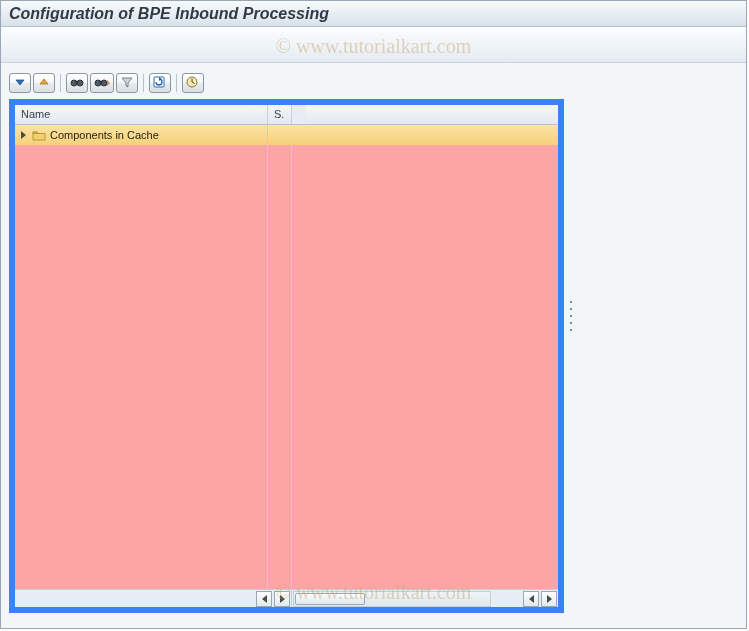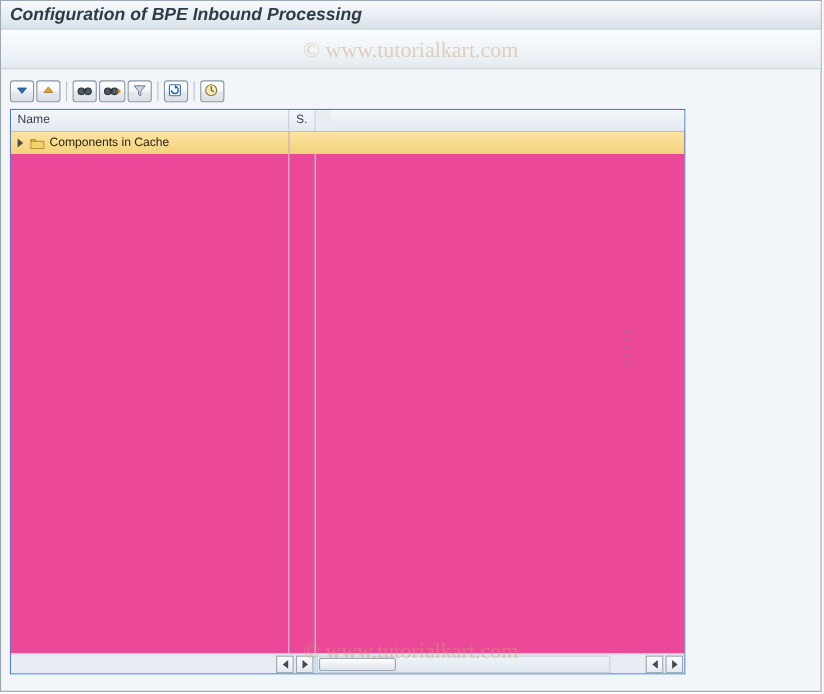--- a/index.html
+++ b/index.html
@@ -84,22 +84,22 @@
       justify-content: center;
       padding: 0 3px;
       cursor: pointer;
     }
     .tb-sep {
       width: 1px; height: 18px; background: #b8c2cb; margin: 0 3px;
     }
     .icon { display: inline-block; }
     
     .grid-wrap {
-      border: 1px solid #3b82f6;
-      width: 614px;
+      border: 6px solid #3b82f6;
+      width: 555px;
       height: 514px;
       background: #eaf1f8;
       position: relative;
     }
     .grid-headers {
       display: flex;
       height: 20px;
       background: linear-gradient(to bottom,#f4f7fa,#e3e9ef);
       border-bottom: 1px solid #b5c3d0;
       font-size: 11px;
@@ -112,21 +112,21 @@
       overflow: hidden;
     }
     .col-name { width: 253px; }
     .col-s { width: 24px; }
     .col-party { flex: 1; }
     .col-end { width: 14px; border-right: none; background:#e7edf2;}
     .grid-body {
       position: absolute;
       top: 20px; left: 0; right: 0; bottom: 18px;
       overflow: hidden;
-      background: #ec4899;
+      background: #fca5a5;
       display:flex;
     }
     .tree-col{
       width:253px;
       border-right:1px solid #c4ced7;
       height:100%;
     }
     .s-col{
       width:24px;
       border-right:1px solid #c4ced7;

